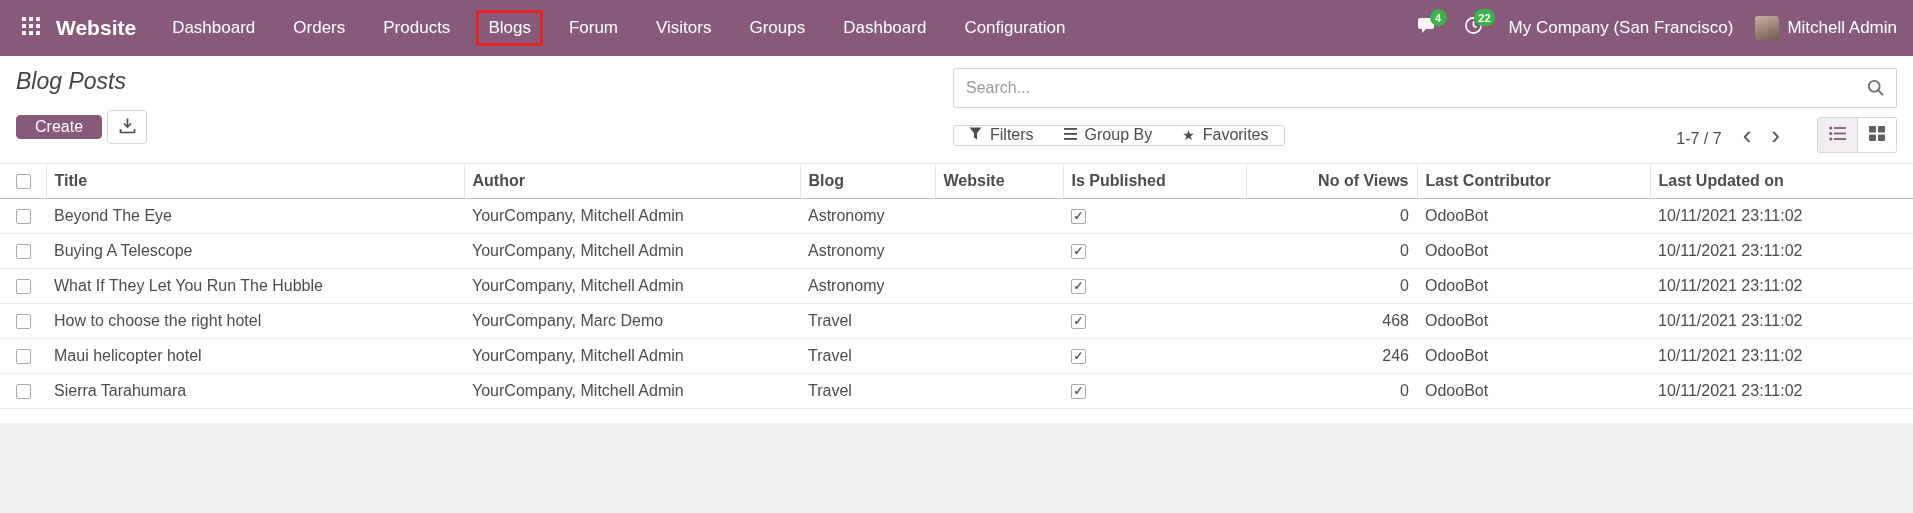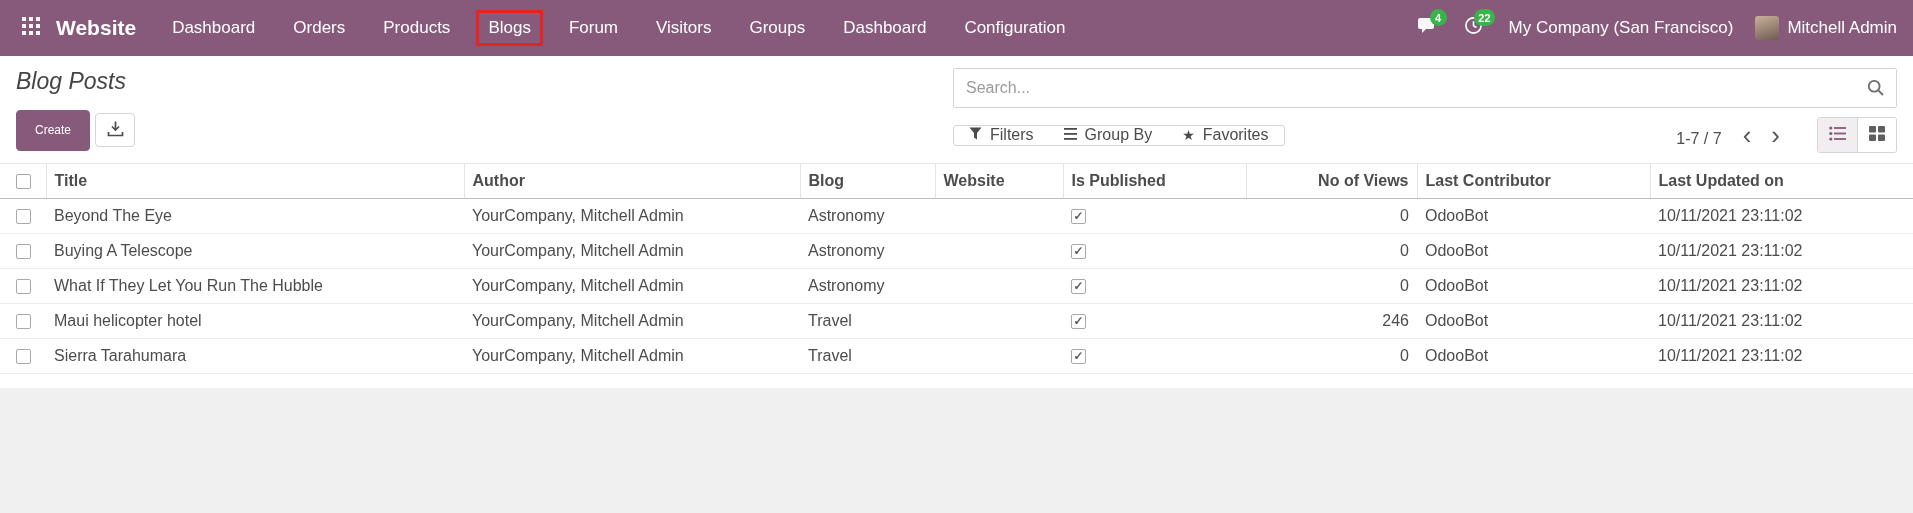--- a/index.html
+++ b/index.html
@@ -18,21 +18,21 @@
   .badge{position:absolute;top:9px;right:-8px;min-width:17px;height:17px;border-radius:9px;background:#38b44a;color:#fff;font-size:11px;font-weight:bold;display:flex;align-items:center;justify-content:center;padding:0 4px;box-sizing:border-box;}
   .company{white-space:nowrap;cursor:pointer;}
   .user{display:flex;align-items:center;gap:8px;white-space:nowrap;cursor:pointer;}
   .avatar{width:24px;height:24px;border-radius:3px;background:linear-gradient(160deg,#c9b29b 0%,#8a7466 70%,#6e5c50 100%);flex:0 0 24px;}
 
   
   .control-panel{display:flex;align-items:flex-start;padding:12px 16px 10px 16px;background:#fff;}
   .cp-left{display:flex;flex-direction:column;gap:14px;}
   .page-title{font-size:23px;font-weight:400;color:#444;margin:0;line-height:1.2;font-style:italic;}
   .cp-buttons{display:flex;align-items:center;gap:5px;}
-  .btn-primary{background:#875A7B;color:#fff;border:1px solid #875A7B;border-radius:4px;font-size:12px;font-family:inherit;height:41px;padding:0 18px;cursor:pointer;}
+  .btn-primary{background:#875A7B;color:#fff;border:1px solid #875A7B;border-radius:4px;font-size:16px;font-family:inherit;height:24px;padding:0 18px;cursor:pointer;}
   .btn-icon{background:#fff;border:1px solid #d5d5d5;border-radius:4px;height:34px;width:40px;display:flex;align-items:center;justify-content:center;cursor:pointer;}
   .cp-right{margin-left:auto;width:944px;display:flex;flex-direction:column;gap:9px;}
   .searchbox{height:38px;border:1px solid #d5d5d5;background:#fff;display:flex;align-items:center;border-radius:2px;}
   .searchbox input{flex:1;border:none;outline:none;font-size:16px;font-family:inherit;padding:0 12px;color:#4c4c4c;background:transparent;}
   .searchbox input::placeholder{color:#9a9a9a;}
   .search-icon-btn{width:40px;height:100%;display:flex;align-items:center;justify-content:center;cursor:pointer;}
   .cp-right-row{display:flex;align-items:center;}
   .filter-group{display:flex;align-items:stretch;border:1px solid #d5d5d5;border-radius:3px;background:#fff;height:21px;box-sizing:border-box;}
   .filter-btn{display:flex;align-items:center;gap:8px;padding:0 15px;font-size:16px;color:#4c4c4c;background:none;border:none;font-family:inherit;cursor:pointer;}
   .pager{margin-left:auto;display:flex;align-items:flex-end;gap:2px;color:#4c4c4c;font-size:16px;}
@@ -253,20 +253,31 @@
           <td>YourCompany, Mitchell Admin</td>
           <td>Astronomy</td>
           <td></td>
           <td><span class="cb checked">✓</span></td>
           <td class="col-right">0</td>
           <td>OdooBot</td>
           <td>10/11/2021 23:11:02</td>
         </tr>
         <tr>
           <td class="cell-select"><span class="cb"></span></td>
+          <td>How to choose the right hotel</td>
+          <td>YourCompany, Marc Demo</td>
+          <td>Travel</td>
+          <td></td>
+          <td><span class="cb checked">✓</span></td>
+          <td class="col-right">468</td>
+          <td>OdooBot</td>
+          <td>10/11/2021 23:11:02</td>
+        </tr>
+        <tr>
+          <td class="cell-select"><span class="cb"></span></td>
           <td>Maui helicopter hotel</td>
           <td>YourCompany, Mitchell Admin</td>
           <td>Travel</td>
           <td></td>
           <td><span class="cb checked">✓</span></td>
           <td class="col-right">246</td>
           <td>OdooBot</td>
           <td>10/11/2021 23:11:02</td>
         </tr>
         <tr>

